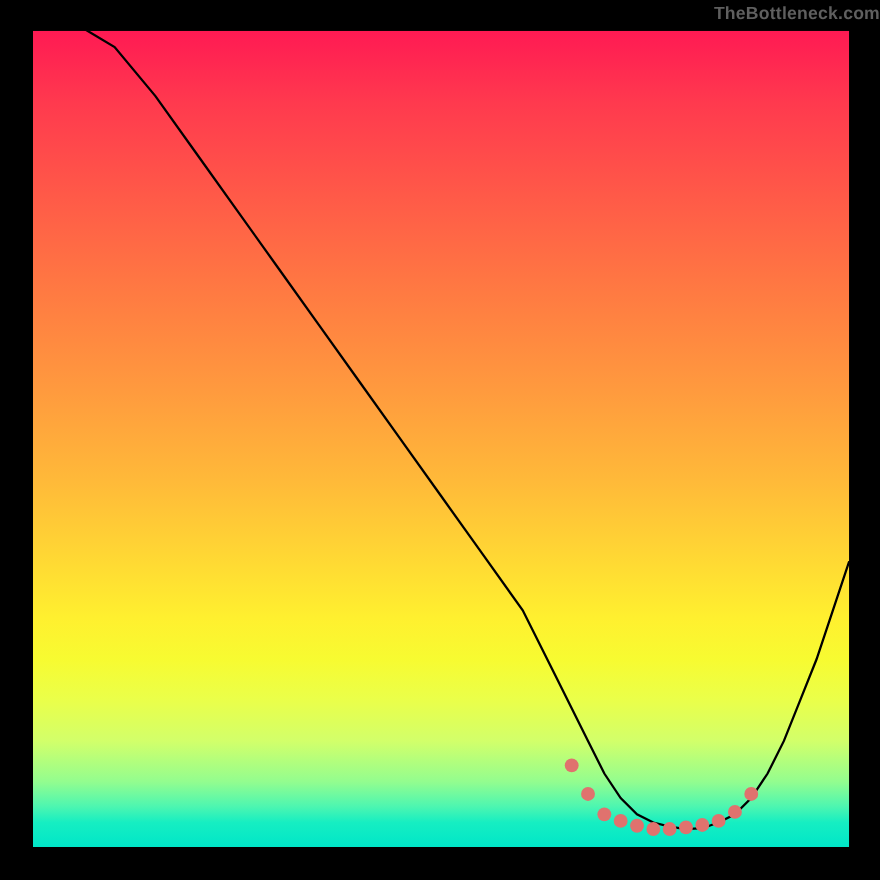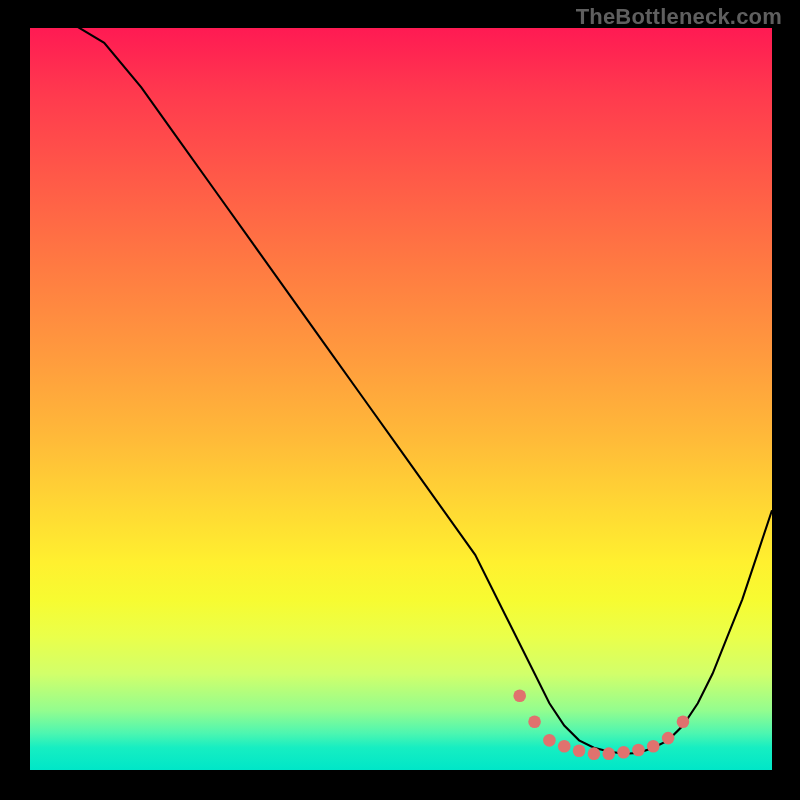--- a/index.html
+++ b/index.html
@@ -13,23 +13,23 @@
   }
   .frame {
     position: relative;
     width: 800px;
     height: 800px;
     background: #000;
   }
   .watermark {
     position: absolute;
     top: 4px;
-    right: 18px;
+    right: 0;
     color: #5f5f5f;
-    font-size: 22px;
+    font-size: 16px;
     font-weight: 600;
     letter-spacing: 0.2px;
     z-index: 20;
   }
   .plot {
     position: absolute;
     left: 30px;
     top: 28px;
     width: 742px;
     height: 742px;

